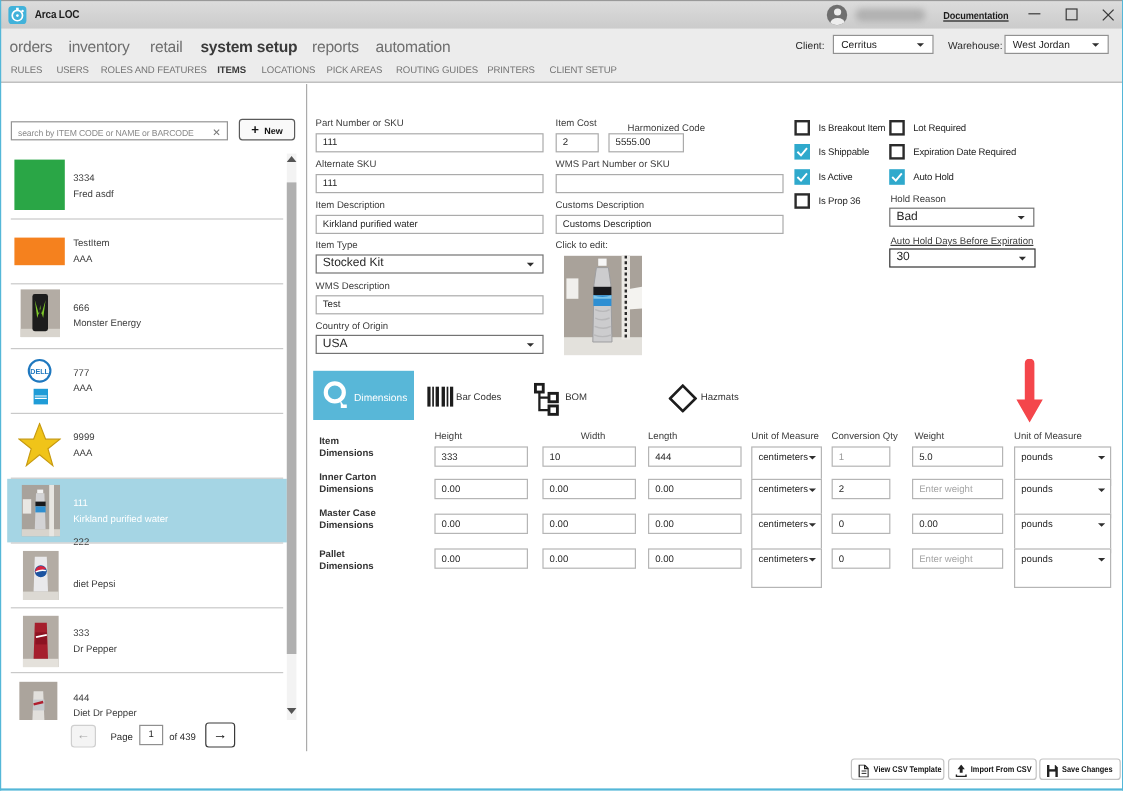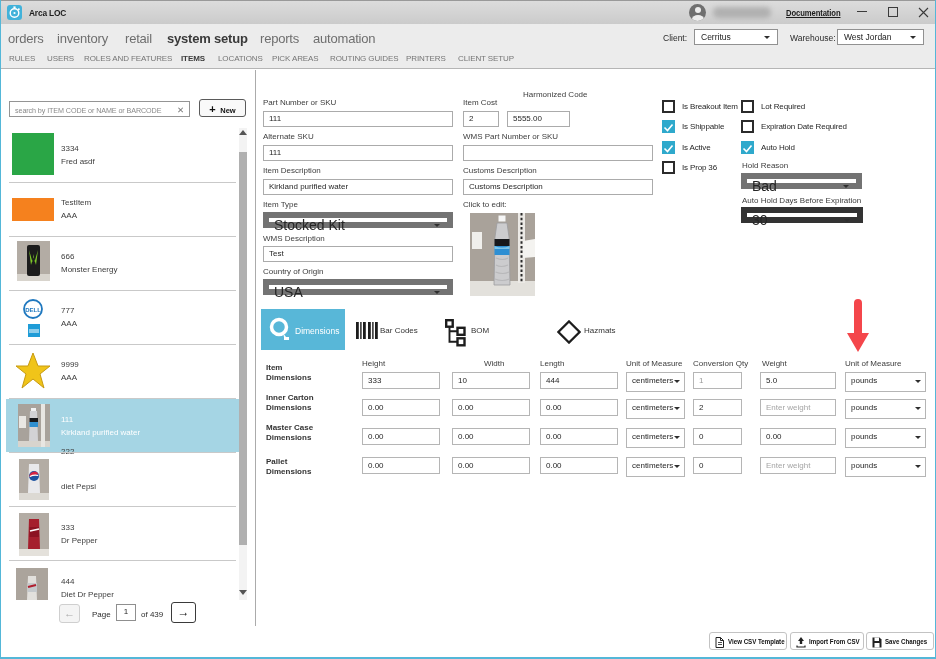--- a/index.html
+++ b/index.html
@@ -31,30 +31,30 @@
 #newbtn { position:absolute; left:199px; top:99px; width:47px; height:18px; border:1px solid #5a5a5a; border-radius:3px; background:#f9f9f9; font-weight:bold; color:#111; text-align:center; line-height:15px; }
 .lrow-sep { position:absolute; left:9px; width:227px; height:1px; background:#c9c9c9; }
 .itemnum { position:absolute; left:61px; font-size:8px; color:#3c3c3c; }
 .itemname { position:absolute; left:61px; font-size:8px; color:#3c3c3c; }
 #selrow { position:absolute; left:6px; top:399px; width:234px; height:53px; background:#a5d5e4; }
 #sbtrack { position:absolute; left:239px; top:128px; width:8px; height:472px; background:#f3f3f3; }
 #sbthumb { position:absolute; left:239px; top:152px; width:8px; height:393px; background:#b0b0b0; }
 .pagebtn { position:absolute; border-radius:3px; text-align:center; }
 .flabel { position:absolute; font-size:8px; color:#3c3c3c; white-space:nowrap; }
 .finput { position:absolute; height:16px; border:1px solid #ababab; background:#fff; font-size:8px; color:#262626; line-height:14px; padding-left:5px; white-space:nowrap; }
-.fdd { position:absolute; height:16px; border:6px solid #737373; background:#fff; font-size:14px; color:#262626; line-height:14px; padding-left:5px; white-space:nowrap; }
+.fdd { position:absolute; height:16px; border:1px solid #737373; background:#fff; font-size:10px; color:#262626; line-height:14px; padding-left:5px; white-space:nowrap; }
 .cb { position:absolute; width:13px; height:13px; border:2px solid #2b2b2b; background:#fff; }
 .cb.checked { border:none; background:#2fa9cc; }
 .cblabel { position:absolute; font-size:8px; color:#262626; white-space:nowrap; letter-spacing:-0.15px; }
 #tabdim { position:absolute; left:261px; top:309px; width:84px; height:41px; background:#58b7d8; }
 .tablabel { position:absolute; font-size:8px; color:#333; }
 .thead { position:absolute; font-size:8px; color:#3c3c3c; white-space:nowrap; }
 .trowlabel { position:absolute; font-size:8px; font-weight:bold; color:#333; line-height:9.5px; }
 .tinput { position:absolute; height:17px; border:1px solid #b5b5b5; background:#fff; font-size:8px; color:#262626; line-height:15px; padding-left:5px; white-space:nowrap; }
-.tdd { position:absolute; height:20px; border:1px solid #b5b5b5; background:#fff; font-size:8px; color:#262626; line-height:15px; padding-left:5px; white-space:nowrap; }
+.tdd { position:absolute; height:33px; border:1px solid #b5b5b5; background:#fff; font-size:8px; color:#262626; line-height:15px; padding-left:5px; white-space:nowrap; }
 .tdd .dd-arrow { top:6.5px; right:4px; border-left-width:3px; border-right-width:3px; border-top-width:3.5px; }
 .bbtn { position:absolute; top:632px; height:18px; background:#fff; border:1px solid #c3c3c3; border-radius:3px; font-size:7px; font-weight:bold; color:#111; white-space:nowrap; overflow:hidden; }
 .bbtn .txt { display:inline-block; transform:scaleX(0.88); transform-origin:0 50%; }
 </style>
 </head>
 <body>
 <div id="frame"></div>
 
 <div id="titlebar"></div>
 <div id="appicon">
@@ -200,21 +200,21 @@
 <div class="flabel" style="left:263px;top:166px;">Item Description</div>
 <div class="finput" style="left:263px;top:179px;width:190px;">Kirkland purified water</div>
 <div class="flabel" style="left:263px;top:200px;">Item Type</div>
 <div class="fdd" style="left:263px;top:212px;width:190px;">Stocked Kit<div class="dd-arrow"></div></div>
 <div class="flabel" style="left:263px;top:234px;text-align:center;">WMS Description</div>
 <div class="finput" style="left:263px;top:246px;width:190px;">Test</div>
 <div class="flabel" style="left:263px;top:267px;">Country of Origin</div>
 <div class="fdd" style="left:263px;top:279px;width:190px;">USA<div class="dd-arrow"></div></div>
 
 <div class="flabel" style="left:463px;top:98px;">Item Cost</div>
-<div class="flabel" style="left:507px;top:90px;padding-left:16px;">Harmonized Code</div>
+<div class="flabel" style="left:507px;top:102px;padding-left:16px;">Harmonized Code</div>
 <div class="finput" style="left:463px;top:111px;width:36px;">2</div>
 <div class="finput" style="left:507px;top:111px;width:63px;">5555.00</div>
 <div class="flabel" style="left:463px;top:132px;">WMS Part Number or SKU</div>
 <div class="finput" style="left:463px;top:145px;width:190px;"></div>
 <div class="flabel" style="left:463px;top:166px;">Customs Description</div>
 <div class="finput" style="left:463px;top:179px;width:190px;">Customs Description</div>
 <div class="flabel" style="left:463px;top:200px;">Click to edit:</div>
 <svg id="bottleimg" class="abs" style="left:470px;top:213px;" width="65" height="83" viewBox="0 0 65 83">
     <rect width="65" height="83" fill="#a9a29a"></rect>
     <rect x="0" y="68" width="65" height="15" fill="#e3e1dc"></rect>
@@ -246,21 +246,21 @@
     </svg></div>
 <div class="cblabel" style="left:682px;top:143px;">Is Active</div>
 <div class="cb checked" style="left:741px;top:141px;"><svg width="13" height="13" viewBox="0 0 13 13">
       <path d="M2.5 6.5 L5.5 9.5 L10.5 3.5" stroke="#fff" stroke-width="1.6" fill="none"></path>
     </svg></div>
 <div class="cblabel" style="left:761px;top:143px;">Auto Hold</div>
 <div class="cb" style="left:662px;top:161px;"></div>
 <div class="cblabel" style="left:682px;top:163px;">Is Prop 36</div>
 <div class="flabel" style="left:742px;top:161px;">Hold Reason</div>
 <div class="fdd" style="left:741px;top:173px;width:121px;">Bad<div class="dd-arrow"></div></div>
-<div class="flabel" style="left:742px;top:196px;">Auto Hold Days Before Expiration</div>
+<div class="flabel" style="left:742px;top:196px;text-decoration:underline;">Auto Hold Days Before Expiration</div>
 <div class="fdd" style="left:741px;top:207px;width:122px;border-color:#333;">30<div class="dd-arrow"></div></div>
 
 <div id="tabdim"></div>
 <div style="position:absolute;left:295px;top:326px;font-size:8.5px;color:#fff;">Dimensions</div>
 <svg class="abs" style="left:268px;top:317px;" width="24" height="26" viewBox="0 0 24 26">
     <circle cx="11" cy="10" r="7.5" fill="none" stroke="#fff" stroke-width="3.5"></circle>
     <path d="M15 16 L18 20 L21 20 L21 23 L16 23 L16 20" fill="#fff"></path>
   </svg>
 <svg class="abs" style="left:356px;top:322px;" width="22" height="17" viewBox="0 0 22 17">
     <g fill="#1d1d1d">

